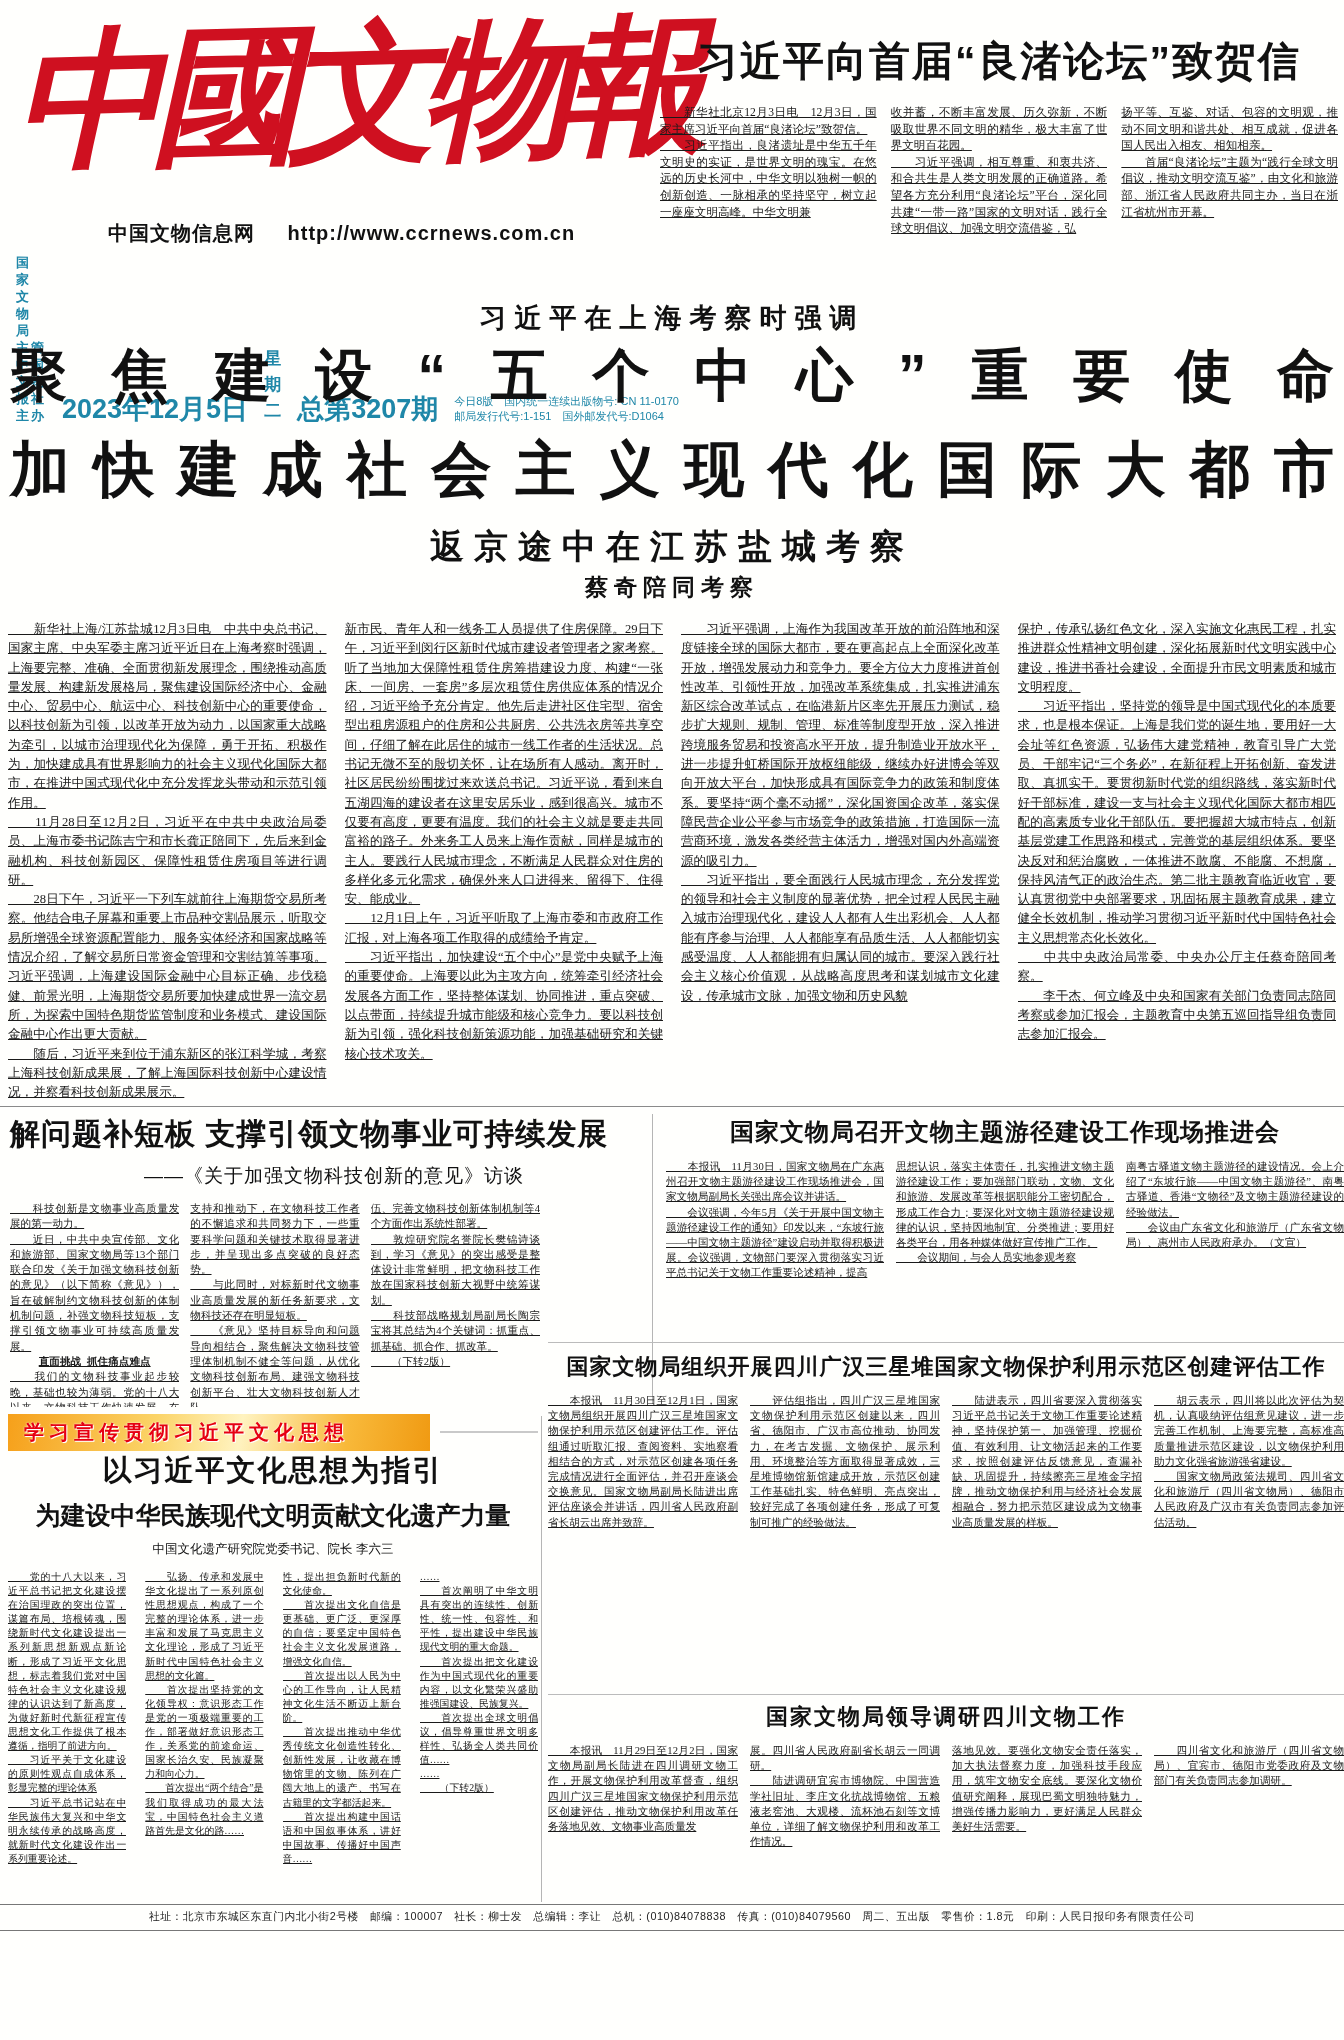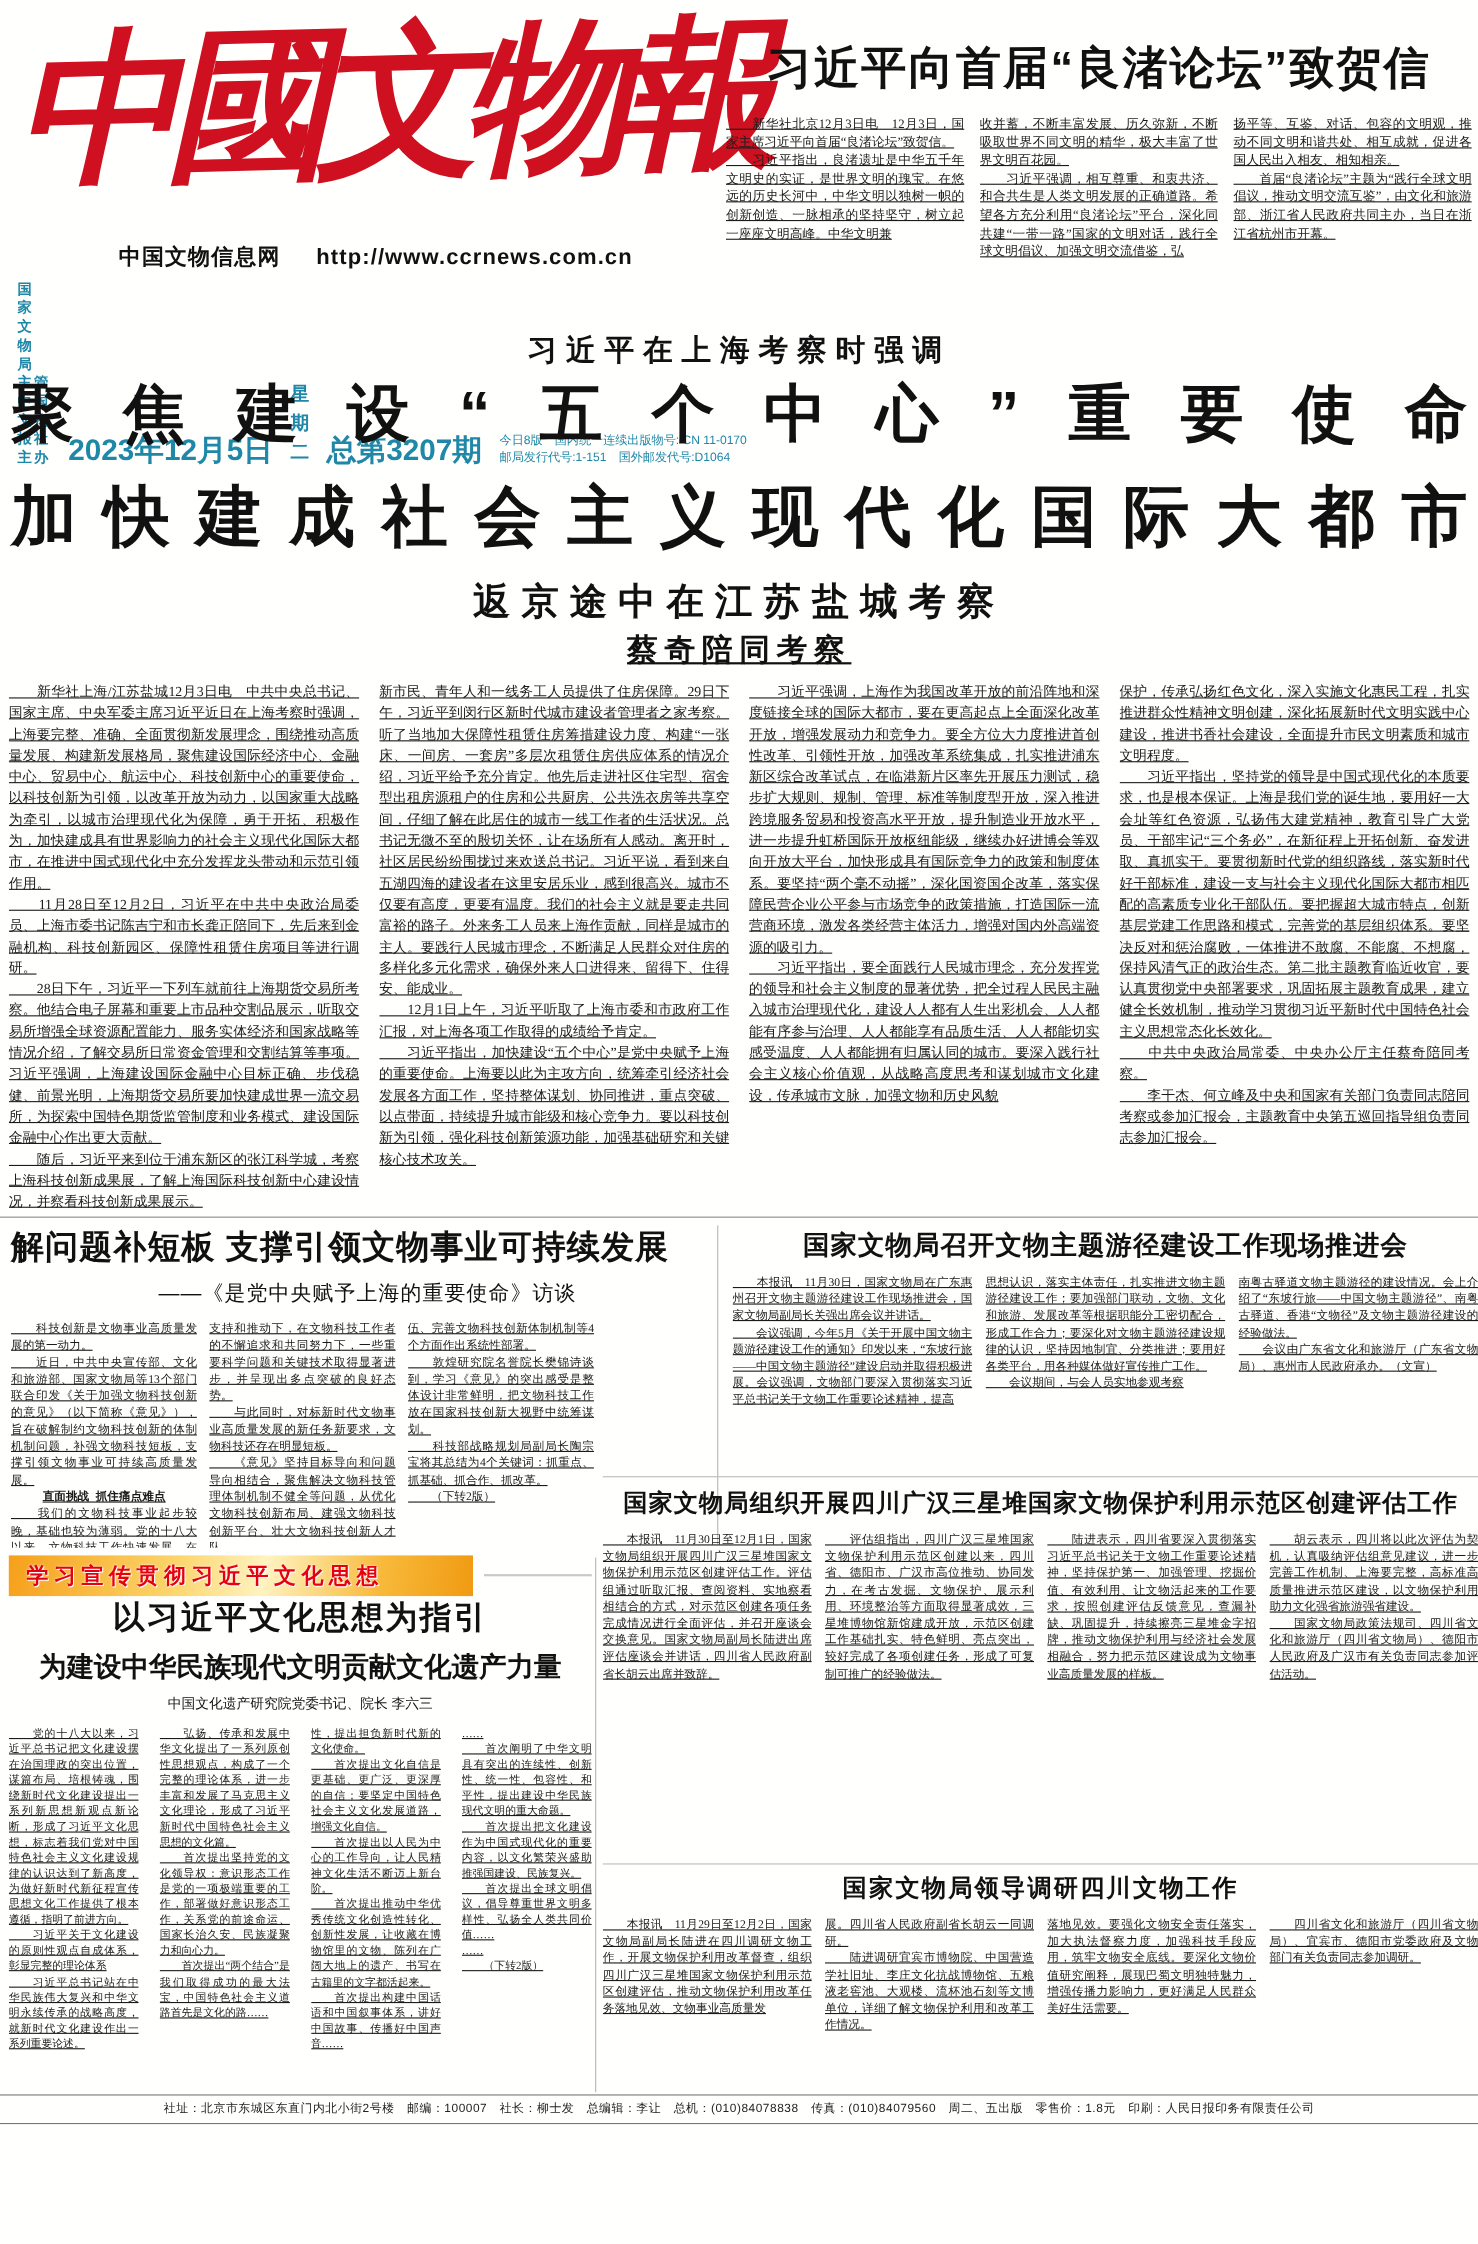--- a/index.html
+++ b/index.html
@@ -26,21 +26,21 @@
   
   .kicker{position:absolute;left:0;top:300px;width:100%;text-align:center;
     font-size:27px;font-weight:bold;letter-spacing:8px;}
   .lead-h1{position:absolute;left:10px;top:338px;width:1324px;font-size:57px;font-weight:bold;
     text-align:justify;text-align-last:justify;white-space:nowrap;}
   .lead-h2{position:absolute;left:10px;top:430px;width:1324px;font-size:60px;font-weight:bold;
     text-align:justify;text-align-last:justify;white-space:nowrap;}
   .lead-deck{position:absolute;left:0;top:524px;width:100%;text-align:center;
     font-size:34px;font-weight:bold;letter-spacing:10px;}
   .lead-byline{position:absolute;left:0;top:572px;width:100%;text-align:center;
-    font-size:28px;font-weight:bold;letter-spacing:6px;text-decoration:underline;}
+    font-size:23px;font-weight:bold;letter-spacing:6px;}
   .lead-body{position:absolute;left:8px;top:620px;width:1328px;display:flex;gap:18px;height:484px;}
   .lead-body .coltext{font-size:12.6px;line-height:19.3px;}
   
   .coltext{flex:1;white-space:pre-wrap;text-align:justify;overflow:hidden;
     font-family:"Liberation Serif",serif;color:#1a1a1a;text-decoration:underline;}
   .rule-h{position:absolute;background:#8a8a8a;height:1px;}
   .rule-v{position:absolute;background:#b5b5b5;width:1px;}
   
   .interview{position:absolute;left:10px;top:1114px;width:648px;}
   .interview-headline{font-size:30px;font-weight:bold;white-space:nowrap;letter-spacing:1px;}
@@ -128,21 +128,21 @@
 　　中共中央政治局常委、中央办公厅主任蔡奇陪同考察。
 　　李干杰、何立峰及中央和国家有关部门负责同志陪同考察或参加汇报会，主题教育中央第五巡回指导组负责同志参加汇报会。</div>
   </div>
 
   <div class="rule-h" style="left:0;top:1106px;width:1344px;"></div>
   <div class="rule-v" style="left:652px;top:1114px;height:290px;"></div>
   <div class="rule-v" style="left:541px;top:1416px;height:486px;"></div>
 
   <div class="interview">
     <div class="interview-headline">解问题补短板  支撑引领文物事业可持续发展</div>
-    <div class="interview-sub">——《是党中央赋予上海的重要使命》访谈</div>
+    <div class="interview-sub">——《关于加强文物科技创新的意见》访谈</div>
     <div class="interview-body">
       <div class="coltext"><span>　　科技创新是文物事业高质量发展的第一动力。
 　　近日，中共中央宣传部、文化和旅游部、国家文物局等13个部门联合印发《关于加强文物科技创新的意见》（以下简称《意见》），旨在破解制约文物科技创新的体制机制问题，补强文物科技短板，支撑引领文物事业可持续高质量发展。</span>
 <span class="crosshead">直面挑战  抓住痛点难点</span><span>　　我们的文物科技事业起步较晚，基础也较为薄弱。党的十八大以来，文物科技工作快速发展，在科学技术部、工业和信息化部、国家文物局等部门的</span></div>
       <div class="coltext">支持和推动下，在文物科技工作者的不懈追求和共同努力下，一些重要科学问题和关键技术取得显著进步，并呈现出多点突破的良好态势。
 　　与此同时，对标新时代文物事业高质量发展的新任务新要求，文物科技还存在明显短板。
 　　《意见》坚持目标导向和问题导向相结合，聚焦解决文物科技管理体制机制不健全等问题，从优化文物科技创新布局、建强文物科技创新平台、壮大文物科技创新人才队</div>
       <div class="coltext">伍、完善文物科技创新体制机制等4个方面作出系统性部署。
 　　敦煌研究院名誉院长樊锦诗谈到，学习《意见》的突出感受是整体设计非常鲜明，把文物科技工作放在国家科技创新大视野中统筹谋划。
 　　科技部战略规划局副局长陶宗宝将其总结为4个关键词：抓重点、抓基础、抓合作、抓改革。

